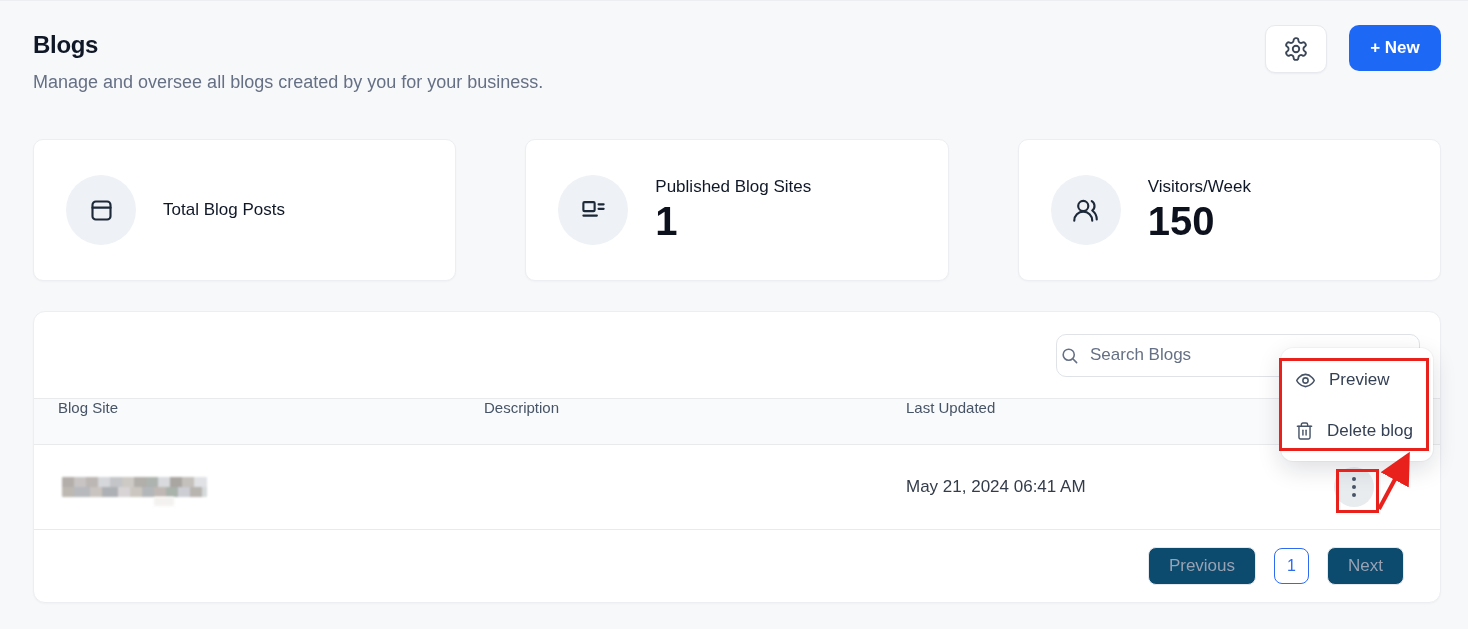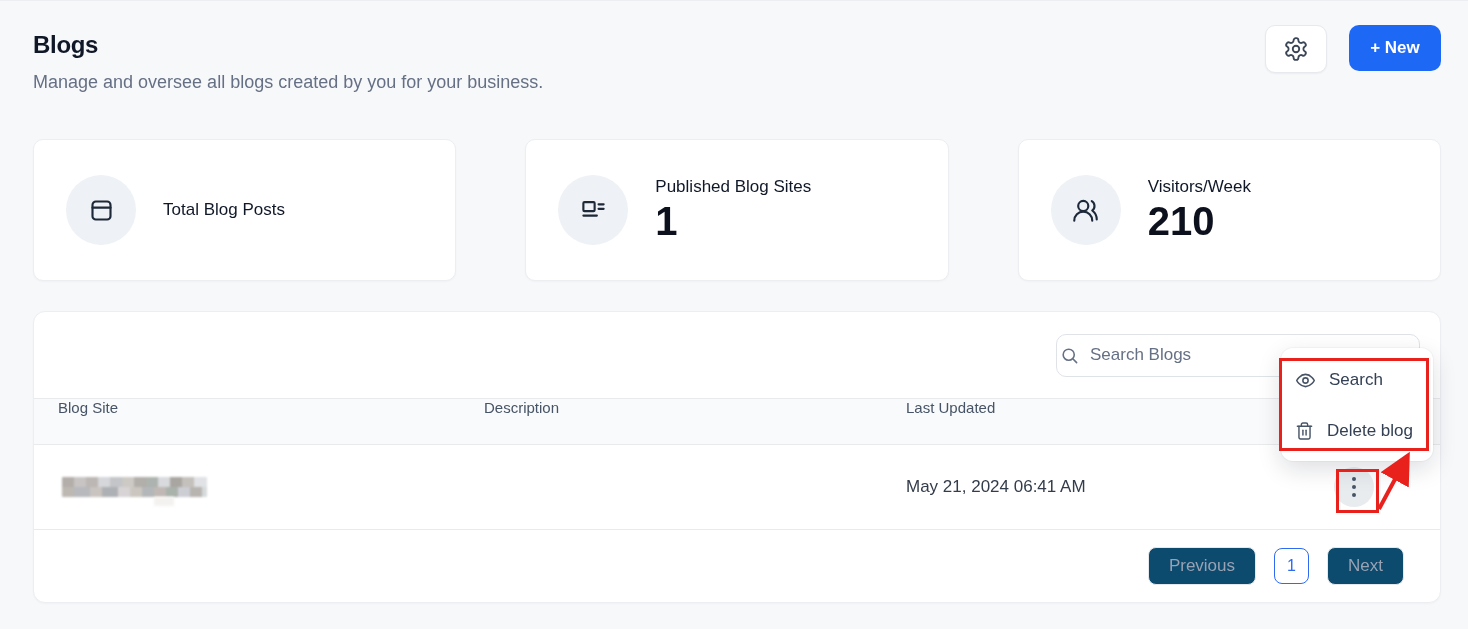--- a/index.html
+++ b/index.html
@@ -145,21 +145,21 @@
   <div class="card">
     <div class="icon-circle">
       <svg width="27" height="27" viewBox="0 0 24 24" fill="none" stroke="#1d2939" stroke-width="1.9" stroke-linecap="round" stroke-linejoin="round">
         <path d="M18 21a8 8 0 0 0-16 0"></path>
         <circle cx="10" cy="8" r="4.5"></circle>
         <path d="M22 20c0-3.37-2-6.5-4-8a5 5 0 0 0-.45-8.3"></path>
       </svg>
     </div>
     <div class="card-text">
       <div class="card-label">Visitors/Week</div>
-      <div class="card-value">210</div>
+      <div class="card-value">150</div>
     </div>
   </div>
 
 </div>
 
 <div class="panel">
 
   <div class="panel-top">
     <div class="search">
       <span>
@@ -206,21 +206,21 @@
 </div>
 
 <div class="context-menu">
   <div class="menu-item">
     <span>
       <svg width="21" height="21" viewBox="0 0 24 24" fill="none" stroke="#475467" stroke-width="1.8" stroke-linecap="round" stroke-linejoin="round">
         <path d="M2 12s3.5-7 10-7 10 7 10 7-3.5 7-10 7-10-7-10-7z"></path>
         <circle cx="12" cy="12" r="3"></circle>
       </svg>
     </span>
-    <span>Search</span>
+    <span>Preview</span>
   </div>
   <div class="menu-item">
     <span>
       <svg width="19" height="20" viewBox="0 0 24 24" fill="none" stroke="#475467" stroke-width="1.8" stroke-linecap="round" stroke-linejoin="round">
         <path d="M3 6h18"></path>
         <path d="M19 6v14a2 2 0 0 1-2 2H7a2 2 0 0 1-2-2V6"></path>
         <path d="M8 6V4a2 2 0 0 1 2-2h4a2 2 0 0 1 2 2v2"></path>
         <line x1="10" y1="11" x2="10" y2="17"></line>
         <line x1="14" y1="11" x2="14" y2="17"></line>
       </svg>

